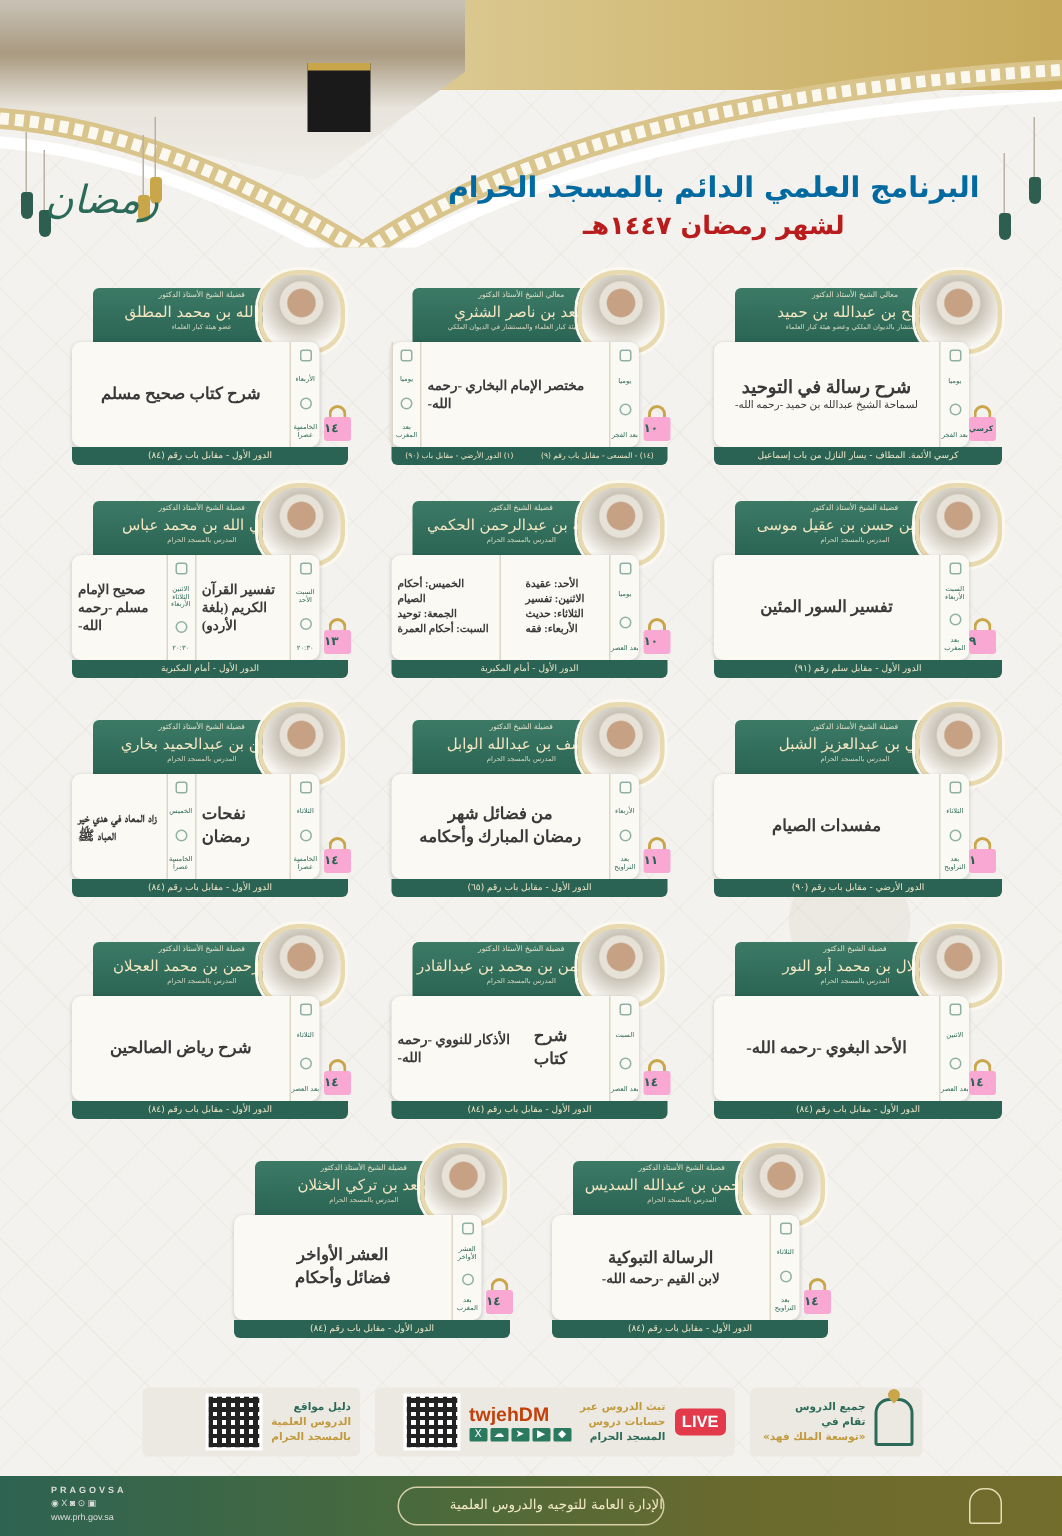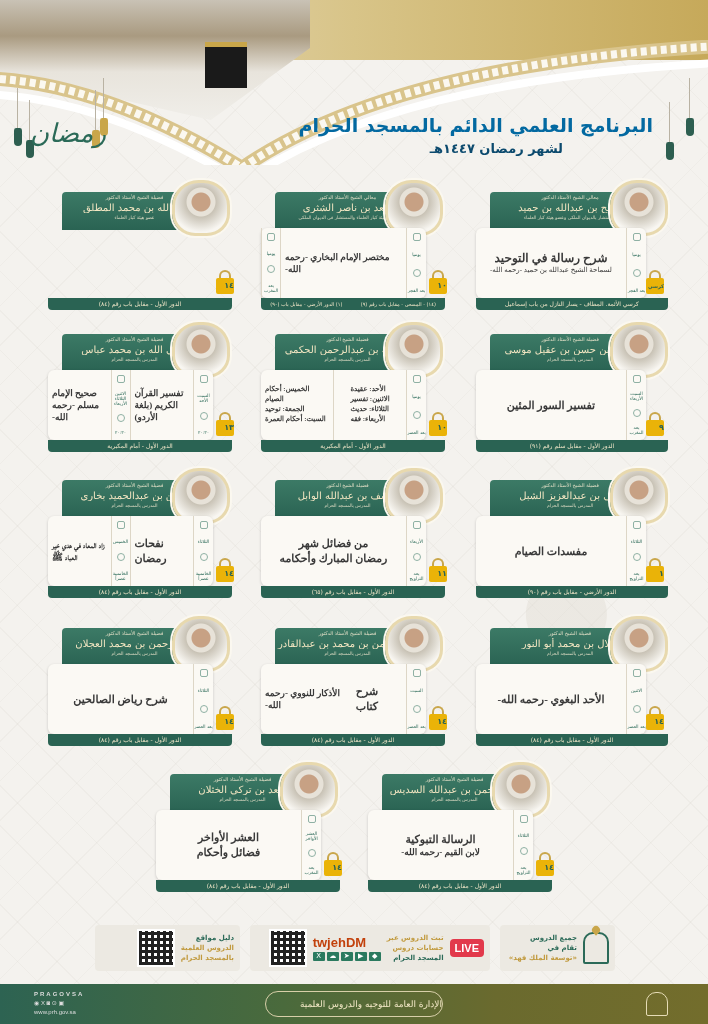--- a/index.html
+++ b/index.html
@@ -51,21 +51,21 @@
     position: absolute; left: 30px; top: 118px; font-family: "DejaVu Serif", serif;
     font-size: 26px; color: #2b6a58; font-style: italic;
   }
   .title-1 {
     position: absolute; right: 55px; top: 114px;
     font-size: 19px; font-weight: bold; color: #0369a1;
     font-family: "DejaVu Sans", sans-serif;
   }
   .title-2 {
     position: absolute; right: 145px; top: 141px;
-    font-size: 13px; font-weight: bold; color: #0c4a6e;
+    font-size: 17px; font-weight: bold; color: #b91c1c;
   }
   
   .card {
     position: absolute; width: 190px; height: 130px;
   }
   .card .name-plate {
     position: absolute; left: 20px; top: 12px; width: 145px; height: 38px;
     background: linear-gradient(180deg, #3c7a66, #2a6353);
     border-radius: 4px 4px 0 0;
     color: #f1e8cf; text-align: center; padding-top: 2px;
@@ -109,22 +109,22 @@
   }
   .card .lock {
     position: absolute; right: -2px; top: 90px; width: 18px; height: 24px;
   }
   .lock .shackle {
     position: absolute; left: 3px; top: 0; width: 12px; height: 10px;
     border: 2px solid #c9a64a; border-bottom: none; border-radius: 6px 6px 0 0;
   }
   .lock .box {
     position: absolute; left: 0; top: 8px; width: 18px; height: 16px;
-    background: #eab308; border-radius: 2px; color: #2a6353; font-size: 8px; font-weight: bold;
-    text-align: right; line-height: 16px;
+    background: #f9a8d4; border-radius: 2px; color: #2a6353; font-size: 8px; font-weight: bold;
+    text-align: left; line-height: 16px;
   }
   
   .info-strip {
     position: absolute; left: 95px; top: 925px; width: 520px; height: 50px;
     display: flex; gap: 10px; direction: rtl;
   }
   .info-box {
     background: #ece9e2; border-radius: 4px; display: flex; align-items: center; gap: 6px; padding: 4px 6px;
     height: 46px;
   }
@@ -252,20 +252,29 @@
   </div>
 </div>
 
 <div class="card" style="left:42px;top:180px">
   <div class="name-plate">
     <span class="np-title">فضيلة الشيخ الأستاذ الدكتور</span>
     <span class="np-name">عبدالله بن محمد المطلق</span>
     <span class="np-sub">عضو هيئة كبار العلماء</span>
   </div>
   <div class="photo"></div>
+  <div class="body">
+    <div class="side">
+        <span class="ico"></span>
+        <span>الأربعاء</span>
+        <span class="ico clock"></span>
+        <span>الخامسة عصراً</span>
+      </div>
+    <div class="content">شرح كتاب صحيح مسلم</div>
+  </div>
   <div class="lock">
       <div class="shackle"></div>
       <div class="box">١٤</div>
     </div>
   <div class="footer">الدور الأول - مقابل باب رقم (٨٤)</div>
 </div>
 
 <div class="card" style="left:470px;top:322px;width:200px">
   <div class="name-plate" style="width:160px">
     <span class="np-title">فضيلة الشيخ الأستاذ الدكتور</span>

